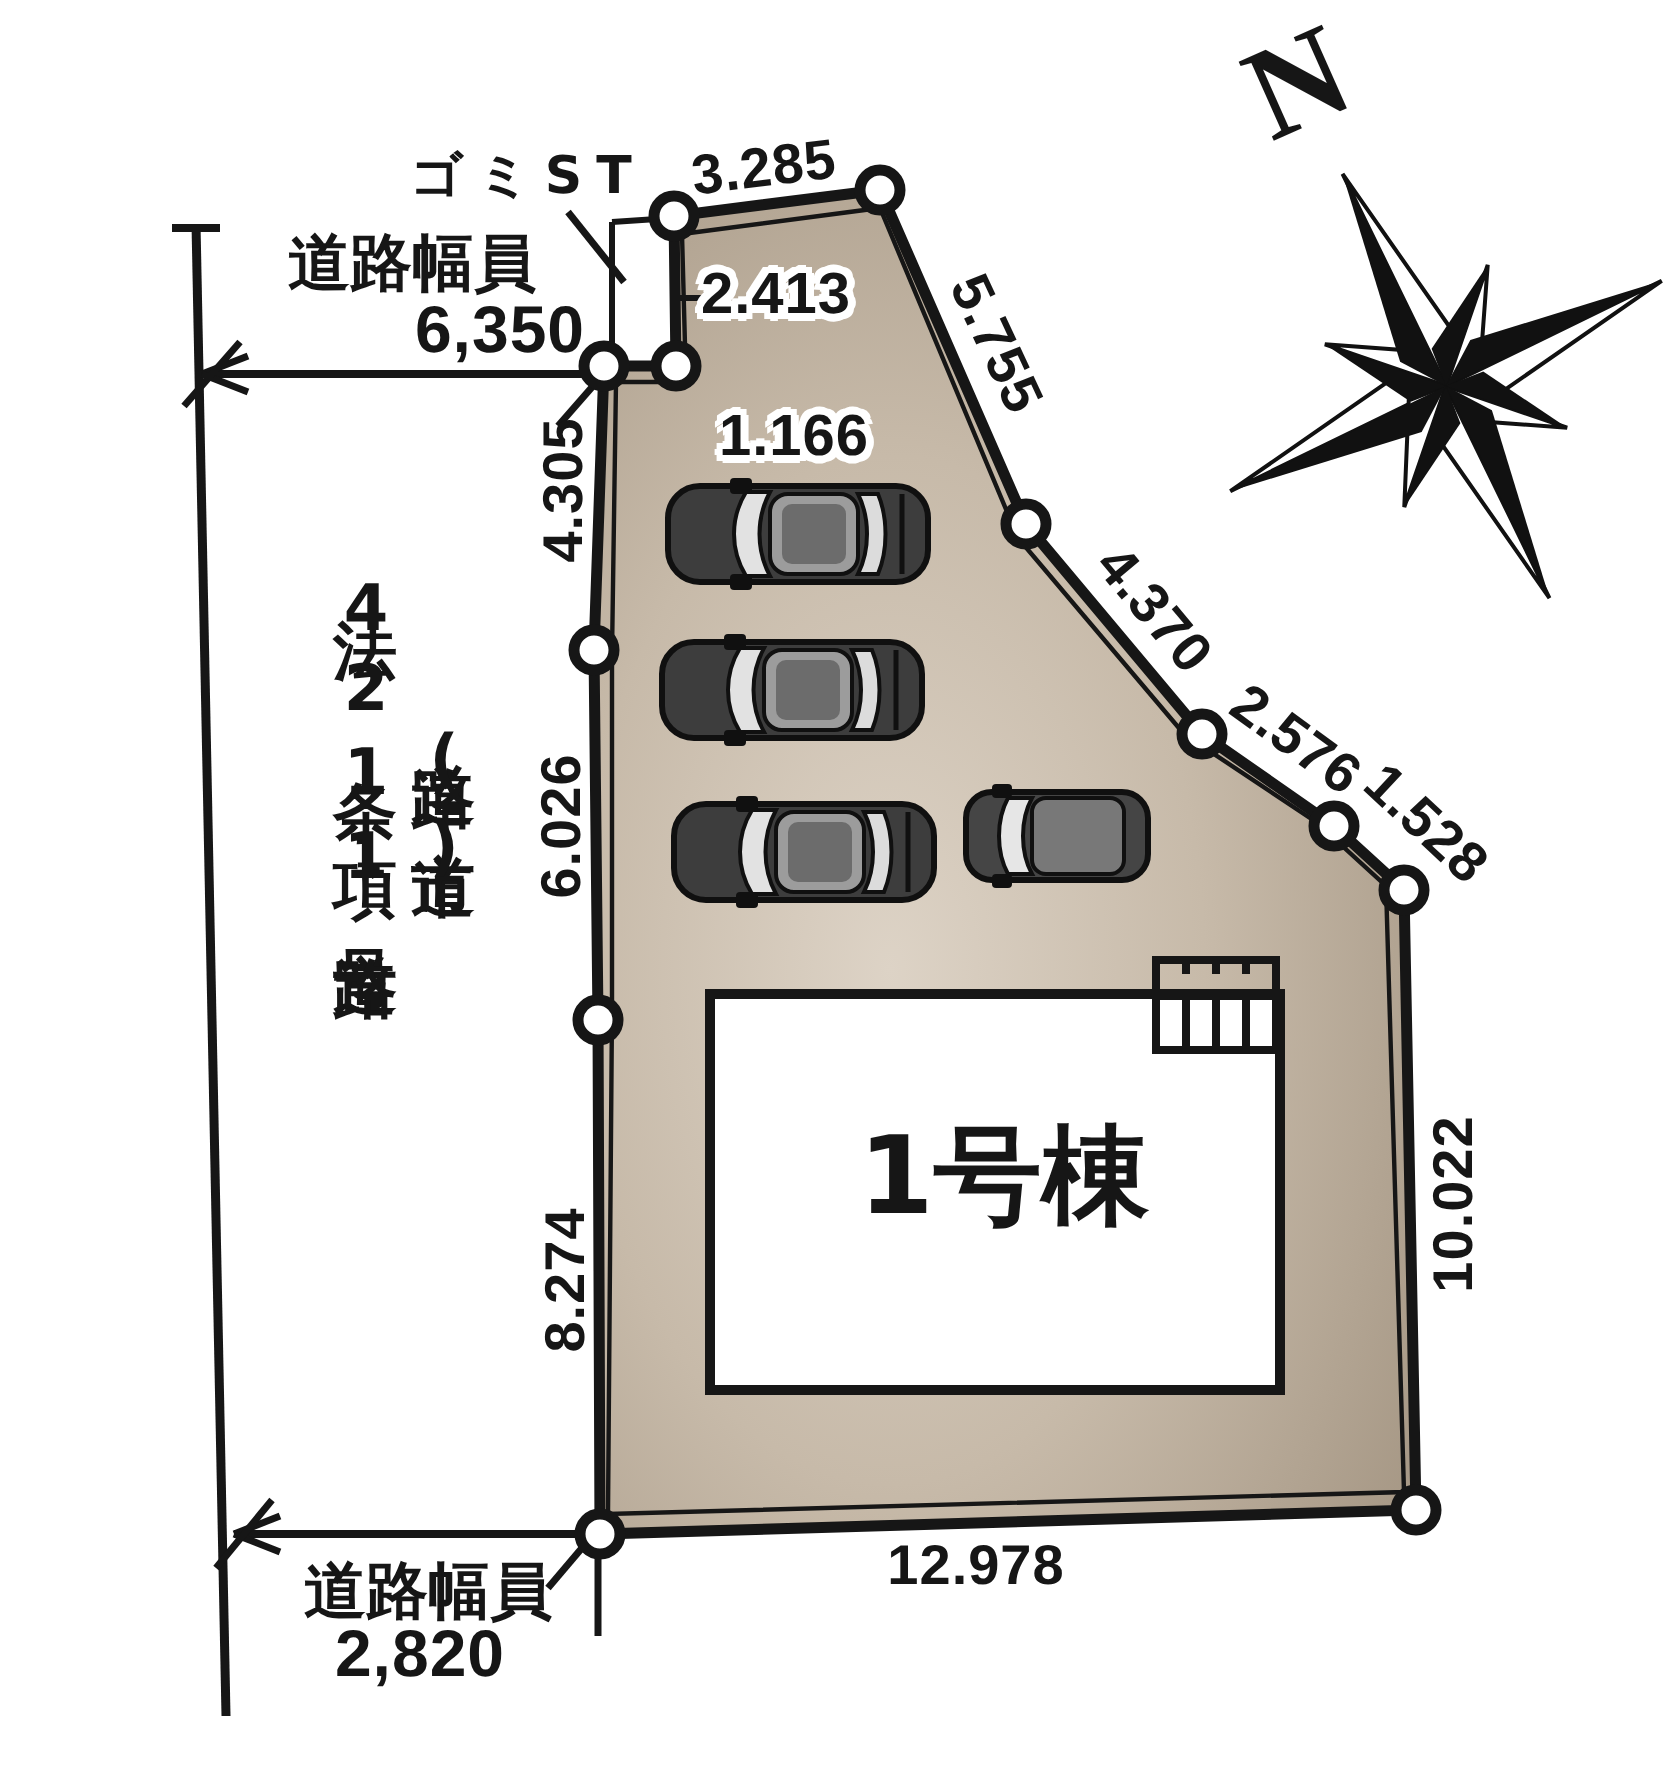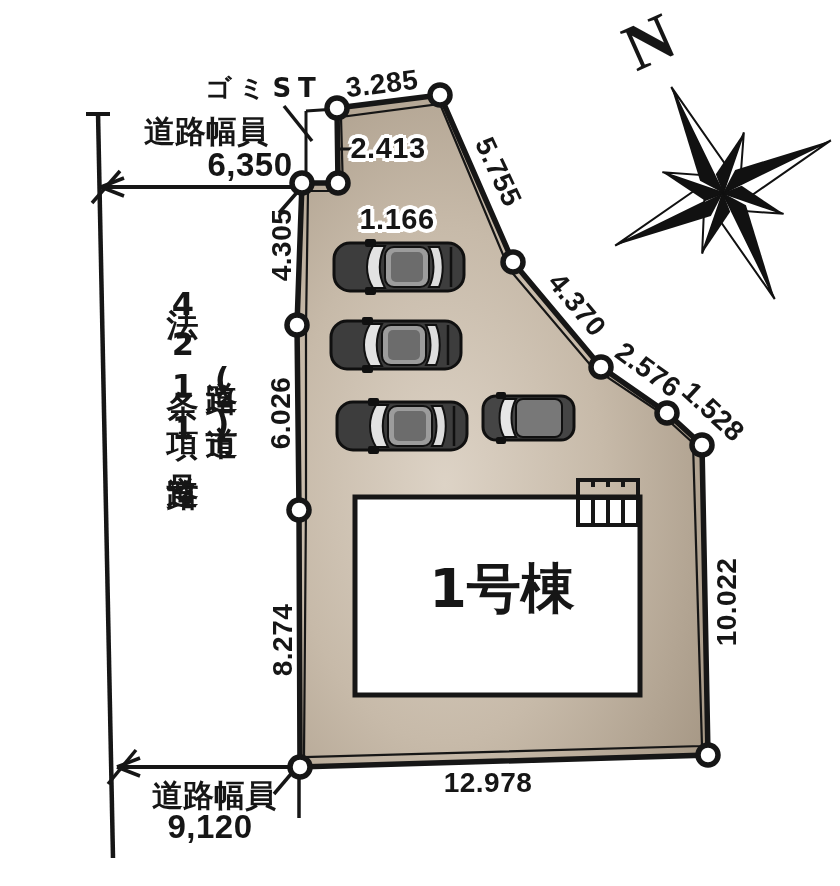--- a/index.html
+++ b/index.html
@@ -163,21 +163,21 @@
 
   <div class="lbl num" style="left:282px;top:245px;transform:translate(-50%,-50%) rotate(-90deg);">4.305</div>
 
   <div class="lbl num" style="left:281px;top:413px;transform:translate(-50%,-50%) rotate(-90deg);">6.026</div>
 
   <div class="lbl num" style="left:283px;top:640px;transform:translate(-50%,-50%) rotate(-90deg);">8.274</div>
 
   <div class="lbl num ctr" style="left:488px;top:783px;">12.978</div>
 
   <div class="lbl jp ctr" style="left:214px;top:796px;font-size:31px;">道路幅員</div>
-  <div class="lbl num ctr" style="left:210px;top:827px;font-size:33px;">9,120</div>
+  <div class="lbl num ctr" style="left:210px;top:827px;font-size:33px;">2,820</div>
 
   <div class="vcol" style="left:183px;top:283px;">法42条1項1号道路</div>
   <div class="vcol" style="left:222px;top:356px;">道路(市道)</div>
 
   <div class="lbl jp ctr" style="left:483px;top:589px;font-size:54px;margin-left:19px;">1号棟</div>
 
   <div class="lbl" style="left:649px;top:42px;transform:translate(-50%,-50%) rotate(-24deg);
               font-family:'Liberation Serif','DejaVu Serif',serif;font-size:66px;font-weight:600;">N</div>
 
 </div>

